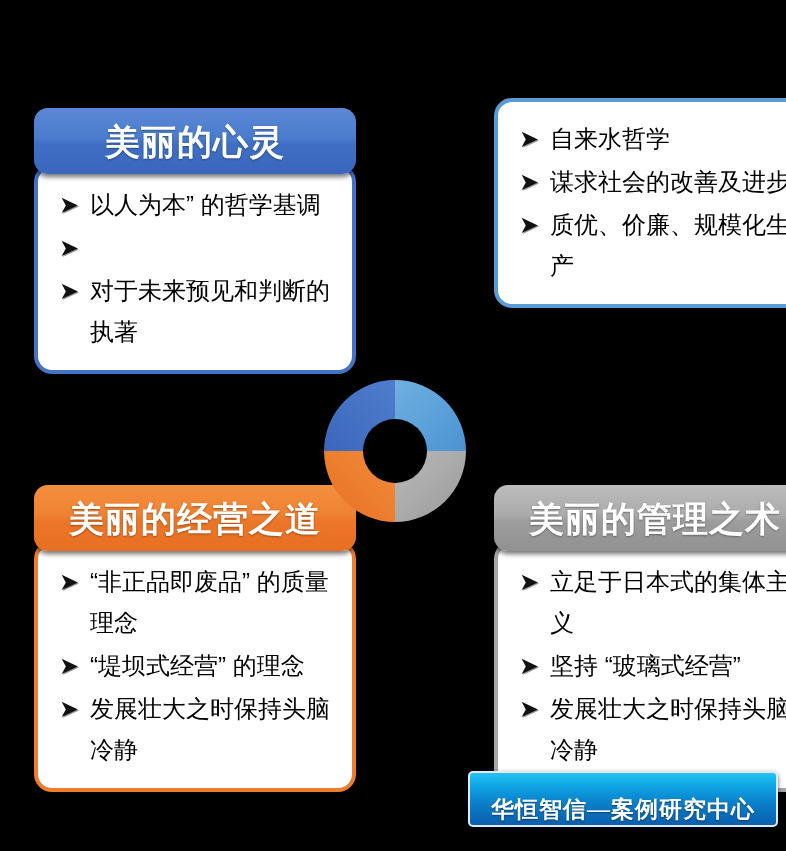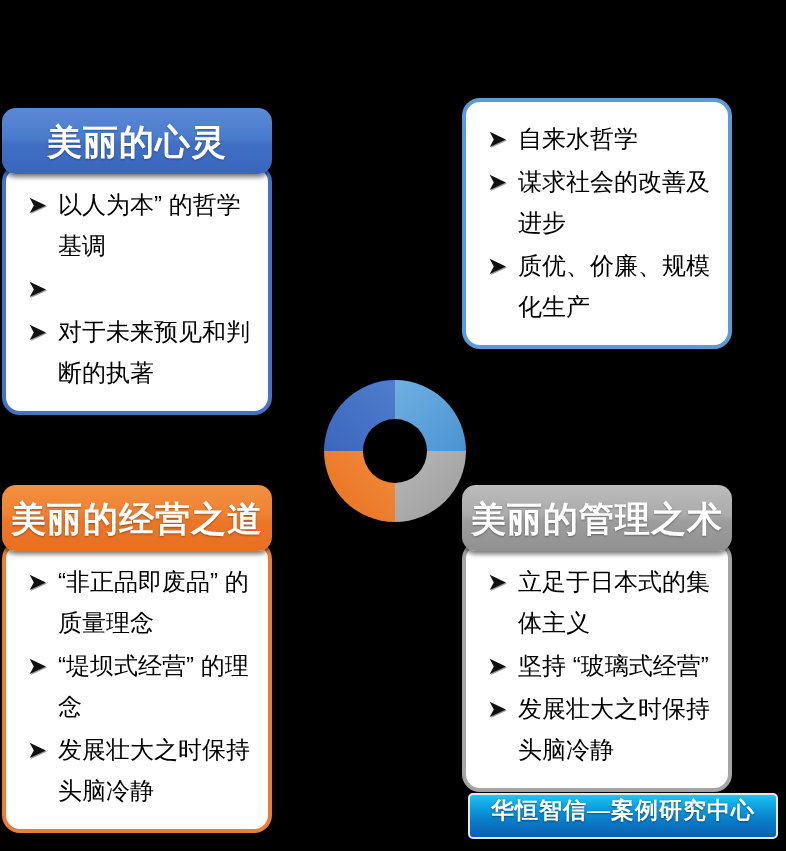--- a/index.html
+++ b/index.html
@@ -18,21 +18,22 @@
 
   .stage {
     position: absolute;
     inset: 0;
     background: #000000;
   }
 
   
   .quad {
     position: absolute;
-    width: 270px;
+    width: 322px;
+    margin-left: 32px;
   }
   .quad.tl { left: 2px;   top: 108px; }
   .quad.tr { left: 462px; top: 108px; }
   .quad.bl { left: 2px;   top: 485px; }
   .quad.br { left: 462px; top: 485px; }
 
   .card-header {
     position: relative;
     height: 66px;
     border-radius: 14px;
@@ -132,29 +133,29 @@
     width: 146px;
     height: 142px;
     z-index: 5;
   }
   .donut-svg { display: block; width: 146px; height: 142px; }
 
   
   .footer-badge {
     position: absolute;
     left: 468px;
-    top: 793px;
+    top: 771px;
     width: 310px;
-    height: 46px;
+    height: 56px;
     border-radius: 5px;
     background: linear-gradient(to bottom, #25c3f2 0%, #0fa8e6 22%, #0a7fc9 58%, #0a5fae 100%);
     border: 2px solid #dfeaf4;
     box-sizing: border-box;
     display: flex;
-    align-items: flex-start;
+    align-items: flex-end;
     justify-content: center;
     box-shadow: 0 2px 4px rgba(0,0,0,0.6);
     z-index: 6;
   }
   .footer-badge-text {
     font-family: "Liberation Serif", "DejaVu Serif", serif;
     font-size: 23px;
     font-weight: 700;
     color: #ffffff;
     letter-spacing: 1px;

